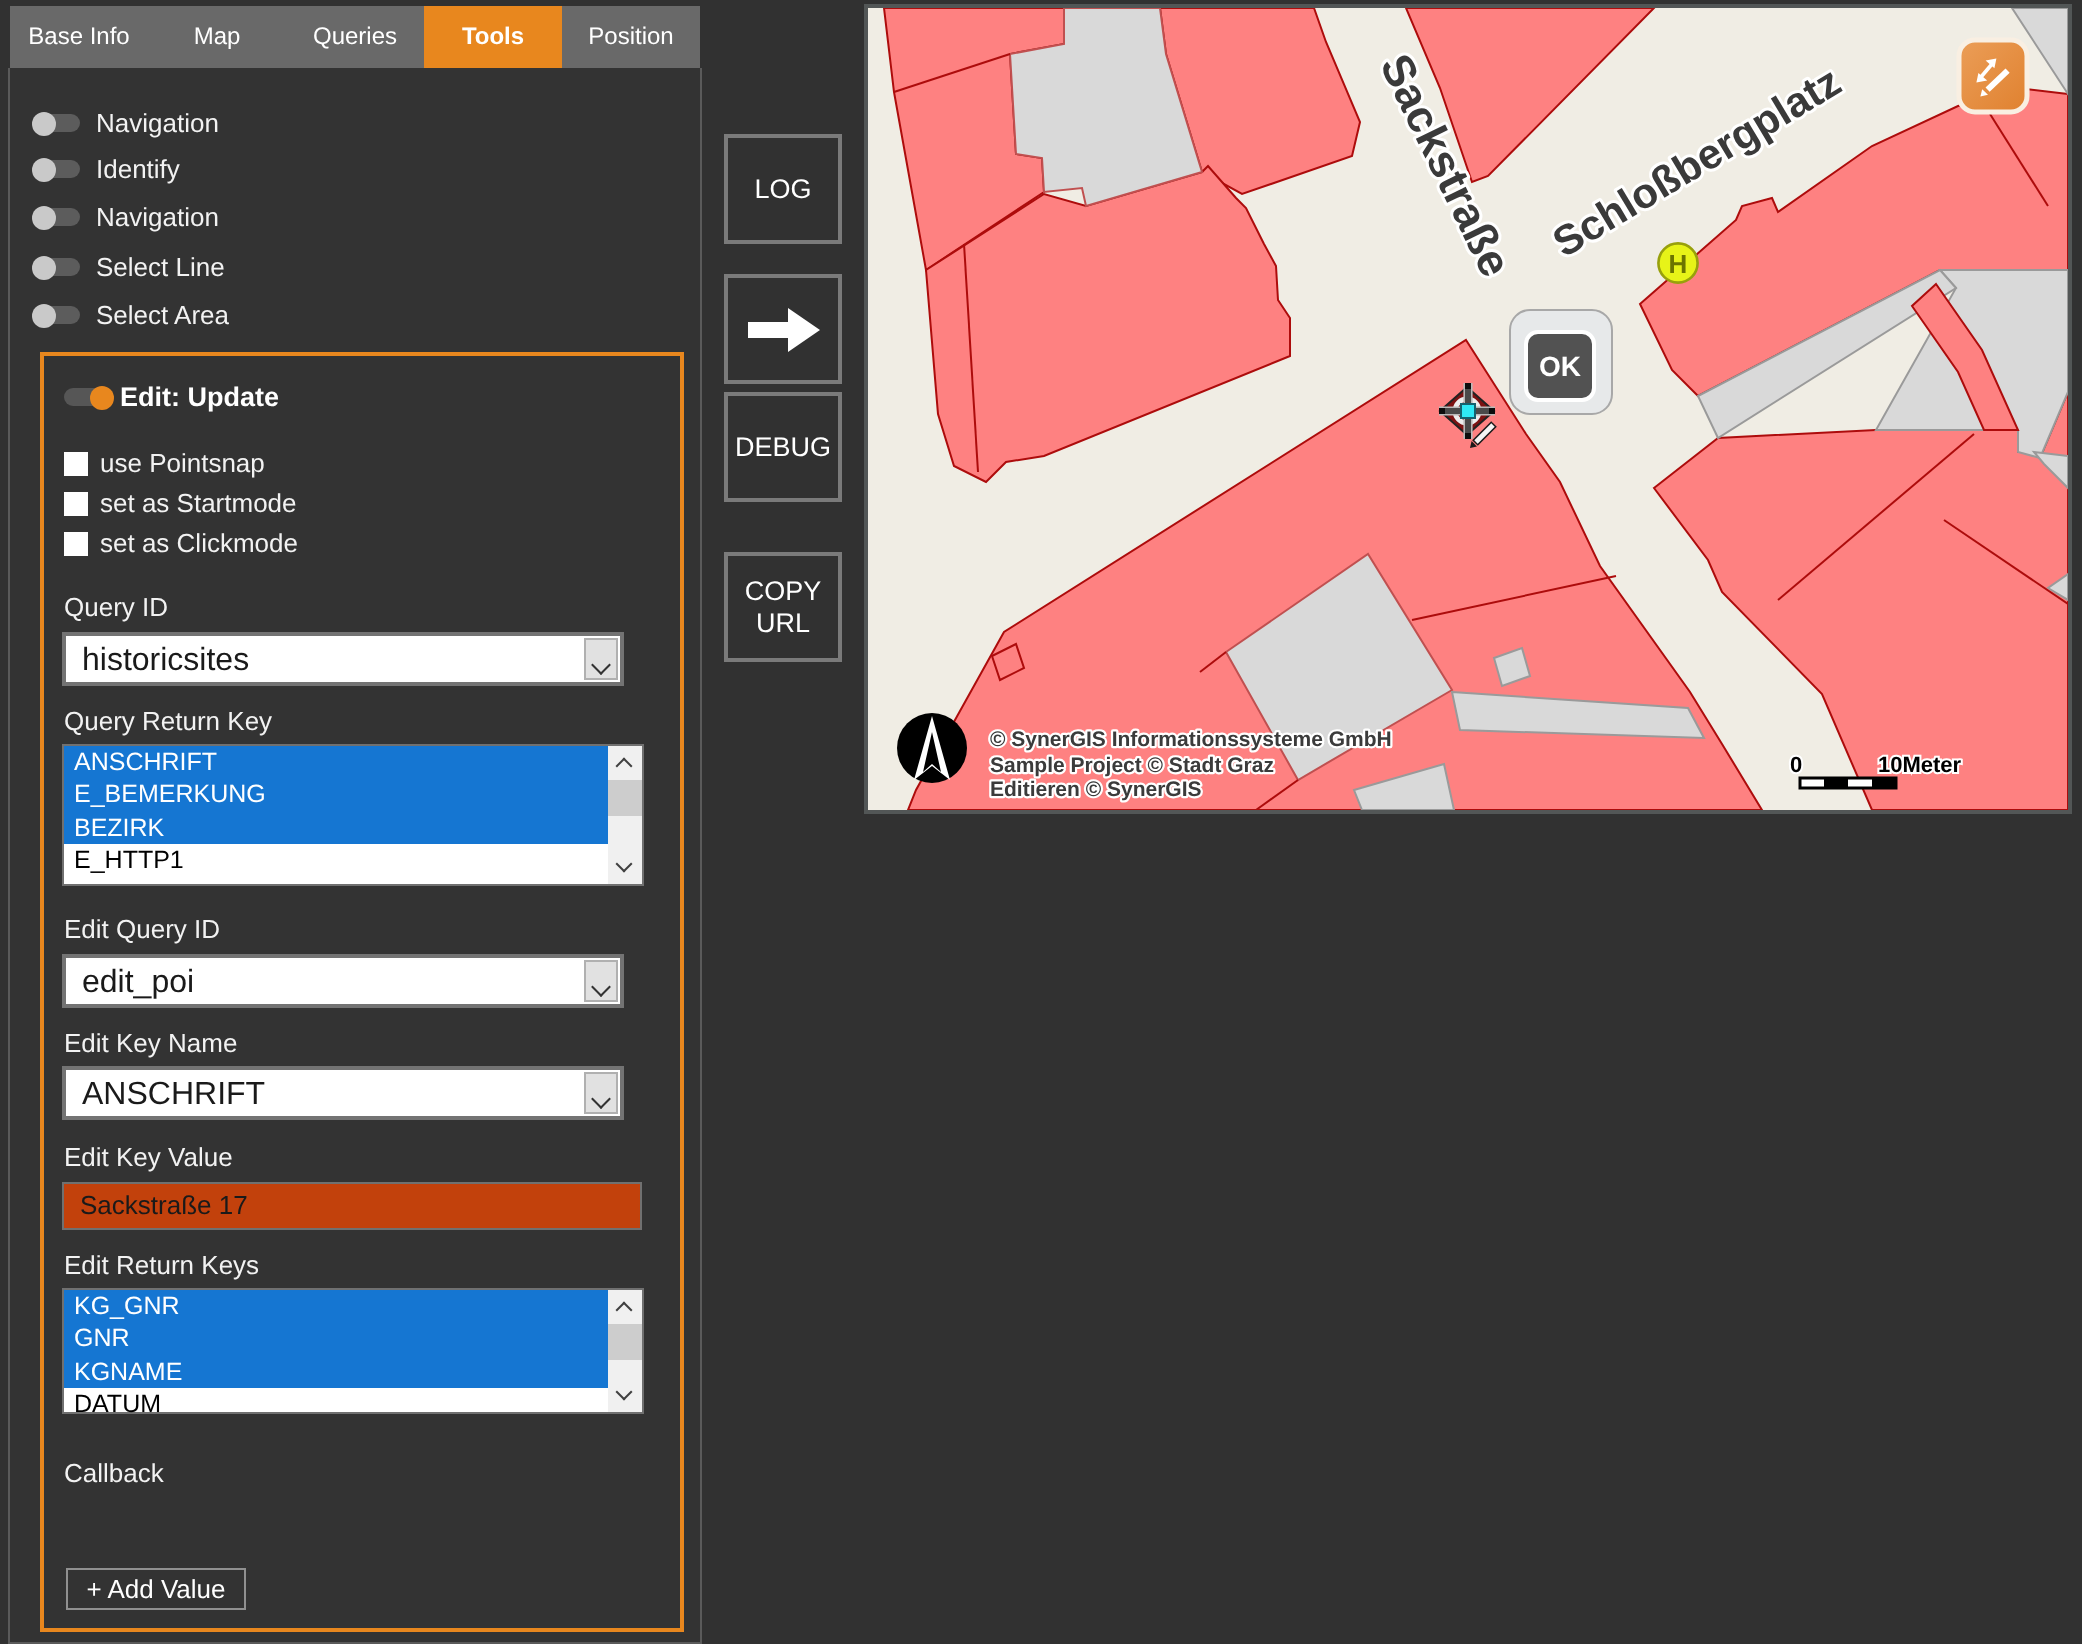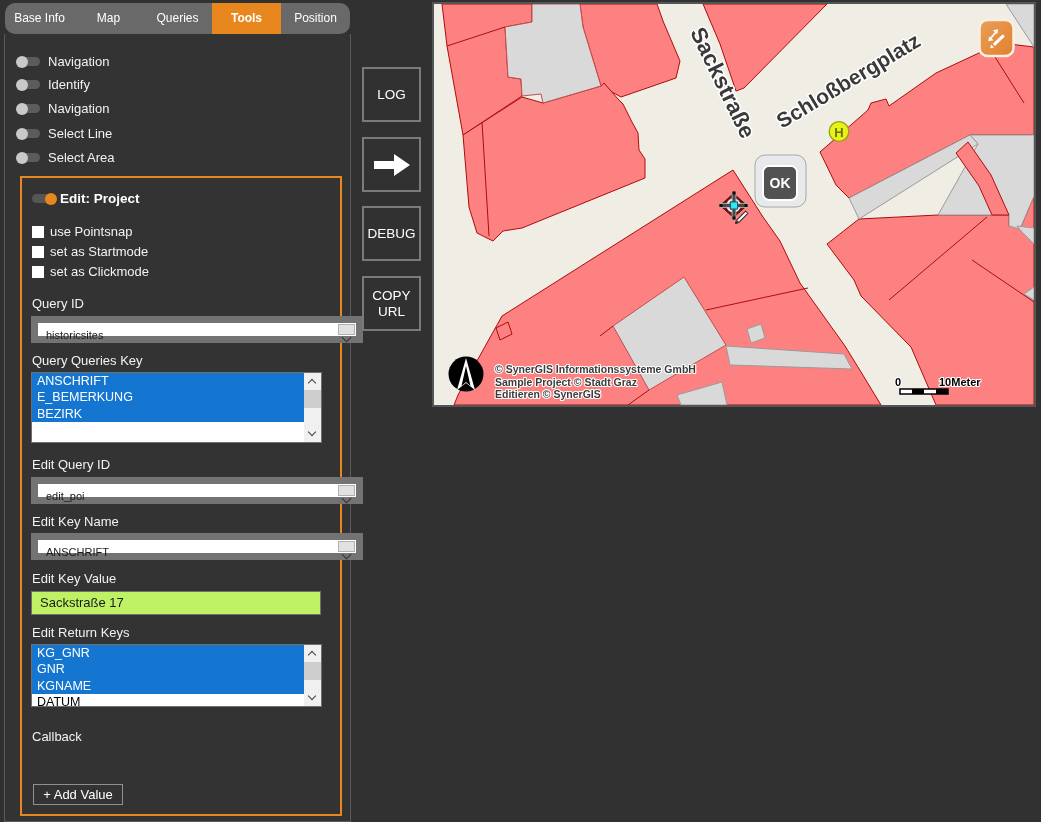--- a/index.html
+++ b/index.html
@@ -1,49 +1,49 @@
 <!DOCTYPE html>
 <html><head>
 <meta charset="utf-8">
 <style>
 * { margin:0; padding:0; box-sizing:border-box; }
 html,body { width:1041px; height:822px; background:#313131; font-family:"Liberation Sans", sans-serif; overflow:hidden; }
 #stage { position:absolute; left:0; top:0; width:1041px; height:822px; }
 .abs { position:absolute; }
 
 
-#tabbar { left:5px; top:3px; width:345px; height:31px; background:#696969;border-radius:10px; }
+#tabbar { left:5px; top:3px; width:345px; height:31px; background:#696969; }
 .tab { position:absolute; top:0; height:31px; width:69px; color:#fff; font-size:12px; text-align:center; line-height:31px; }
 .tab.active { background:#e8871e; font-weight:bold; }
 
 
 #panel { left:4px; top:34px; width:347px; height:788px; background:#333333; border:1px solid #5a5a5a; border-top:none; }
 
 .togglerow { position:absolute; left:17px; height:22px; }
 .pill { position:absolute; left:0; top:6px; width:23px; height:9px; border-radius:5px; background:#5c5c5c; }
 .knob { position:absolute; left:-1px; top:-1.5px; width:12px; height:12px; border-radius:50%; background:#c9c9c9; }
 .tlabel { position:absolute; left:31px; top:0; color:#f2f2f2; font-size:13px; line-height:22px; white-space:nowrap; }
 
 #editbox { left:20px; top:176px; width:322px; height:640px; border:2px solid #e8871e; }
 
 .flabel { position:absolute; left:32px; color:#f2f2f2; font-size:13px; }
-.dropdown { position:absolute; left:31px; width:332px; height:27px; background:#fff; border:7px solid #737373; color:#1a1a1a; font-size:11px; line-height:25px; padding-left:8px; }
+.dropdown { position:absolute; left:31px; width:281px; height:27px; background:#fff; border:2px solid #737373; color:#1a1a1a; font-size:16px; line-height:25px; padding-left:8px; }
 .ddbtn { position:absolute; right:1px; top:1px; bottom:1px; width:17px; background:#e1e1e1; border:1px solid #b0b0b0; }
 .chev { position:absolute; left:4px; top:9px; width:7px; height:7px; border-left:1.6px solid #333; border-bottom:1.6px solid #333; transform:rotate(-45deg); }
 .listbox { position:absolute; left:31px; width:291px; background:#fff; border:1px solid #707070; }
 .li { height:16.4px; font-size:12.5px; line-height:16.4px; padding-left:5px; color:#000; }
 .li.sel { background:#1576d2; color:#fff; }
 .sbar { position:absolute; right:0; top:0; bottom:0; width:17px; background:#f0f0f0; }
 .sarr { position:absolute; left:0; width:17px; height:17px; background:#f0f0f0; }
 .sc { position:absolute; left:5px; width:6px; height:6px; border-left:1.6px solid #404040; border-bottom:1.6px solid #404040; }
 .scup { top:6.5px; transform:rotate(135deg); }
 .scdn { top:4px; transform:rotate(-45deg); }
 .sthumb { position:absolute; left:0; width:17px; background:#cdcdcd; }
 
-.tinput { position:absolute; left:31px; width:290px; height:24px; background:#bef264; border:1px solid #707070; color:#1a1a1a; font-size:13px; line-height:22px; padding-left:8px; }
+.tinput { position:absolute; left:31px; width:290px; height:24px; background:#c2410c; border:1px solid #707070; color:#1a1a1a; font-size:13px; line-height:22px; padding-left:8px; }
 
 #addbtn { left:33px; top:784px; width:90px; height:21px; border:1px solid #909090; color:#fff; font-size:13px; text-align:center; line-height:19px; }
 
 
 .mbtn { position:absolute; left:362px; width:59px; height:55px; border:2px solid #7a7a7a; color:#fff; font-size:13.5px; display:flex; align-items:center; justify-content:center; text-align:center; line-height:16px; }
 
 
 #map { left:432px; top:2px; width:604px; height:405px; border:2px solid #525656; background:#f0ede4; }
 </style>
 </head>
@@ -89,39 +89,40 @@
         <span class="knob"></span>
       </span>
       <span class="tlabel">Select Area</span>
     </div>
 
   <div id="editbox" class="abs"></div>
 
   <div class="abs" style="left:32px; top:194px; width:23px; height:9px; border-radius:5px; background:#565656;">
     <span style="position:absolute; right:-2px; top:-1.5px; width:12px; height:12px; border-radius:50%; background:#e8871e;"></span>
   </div>
-  <div class="abs" style="left:60px; top:191px; color:#fff; font-size:13.5px; font-weight:bold;">Edit: Project</div>
+  <div class="abs" style="left:60px; top:191px; color:#fff; font-size:13.5px; font-weight:bold;">Edit: Update</div>
 
   <div class="abs" style="left:32px; top:226px; width:12px; height:12px; background:#fff;"></div>
   <div class="abs" style="left:50px; top:224px; color:#f2f2f2; font-size:13px;">use Pointsnap</div>
   <div class="abs" style="left:32px; top:246px; width:12px; height:12px; background:#fff;"></div>
   <div class="abs" style="left:50px; top:244px; color:#f2f2f2; font-size:13px;">set as Startmode</div>
   <div class="abs" style="left:32px; top:266px; width:12px; height:12px; background:#fff;"></div>
   <div class="abs" style="left:50px; top:264px; color:#f2f2f2; font-size:13px;">set as Clickmode</div>
 
   <div class="flabel abs" style="top:296px;">Query ID</div>
   <div class="dropdown abs" style="top:316px;">historicsites<span class="ddbtn">
         <span class="chev"></span>
       </span></div>
 
-  <div class="flabel abs" style="top:353px;">Query Queries Key</div>
+  <div class="flabel abs" style="top:353px;">Query Return Key</div>
   <div class="listbox abs" style="top:372px; height:71px;">
     <div class="li sel">ANSCHRIFT</div>
     <div class="li sel">E_BEMERKUNG</div>
     <div class="li sel">BEZIRK</div>
+    <div class="li">E_HTTP1</div>
     <span class="sbar">
       <span class="sarr" style="top:0;">
           <i class="sc scup"></i>
         </span>
       <span class="sthumb" style="top:17px; height:18px;"></span>
       <span class="sarr" style="bottom:0;">
           <i class="sc scdn"></i>
         </span>
     </span>
   </div>
@@ -159,21 +160,21 @@
   <div class="flabel abs" style="top:729px;">Callback</div>
 
   <div id="addbtn" class="abs">+ Add Value</div>
 
   <div class="mbtn abs" style="top:67px;">LOG</div>
   <div class="mbtn abs" style="top:137px;">
     <svg width="40" height="26" viewBox="0 0 40 26">
         <path d="M2 9 L22 9 L22 2 L38 13 L22 24 L22 17 L2 17 Z" fill="#fff"></path>
       </svg>
   </div>
-  <div class="mbtn abs" style="top:206px;">DEBUG</div>
+  <div class="mbtn abs" style="top:196px;">DEBUG</div>
   <div class="mbtn abs" style="top:276px;">COPY<br>URL</div>
 
   <div id="map" class="abs">
     <svg width="600" height="401" viewBox="0 0 600 401" style="position:absolute;left:0;top:0;">
       <g fill="#fe8181" stroke="#ad0c0c" stroke-width="1">
         <polygon points="8,0 98,0 98,18 71,23 74,73 87,75 88,92 29,131 13,42"></polygon>
         <polygon points="146,0 223,0 229,17 246,57 242,74 187,93 167,82 149,23"></polygon>
         <polygon points="269,0 393,0 310,84 302,87 286,40"></polygon>
         <polygon points="29,131 88,93 109,99 167,82 170,79 184,95 189,100 198,118 204,129 205,146 211,155 211,174 88,224 69,227 59,237 43,229 35,203"></polygon>
         <polygon points="299,166 329,213 346,237 366,279 411,342 427,368 447,401 20,401 24,391 68,312"></polygon>

